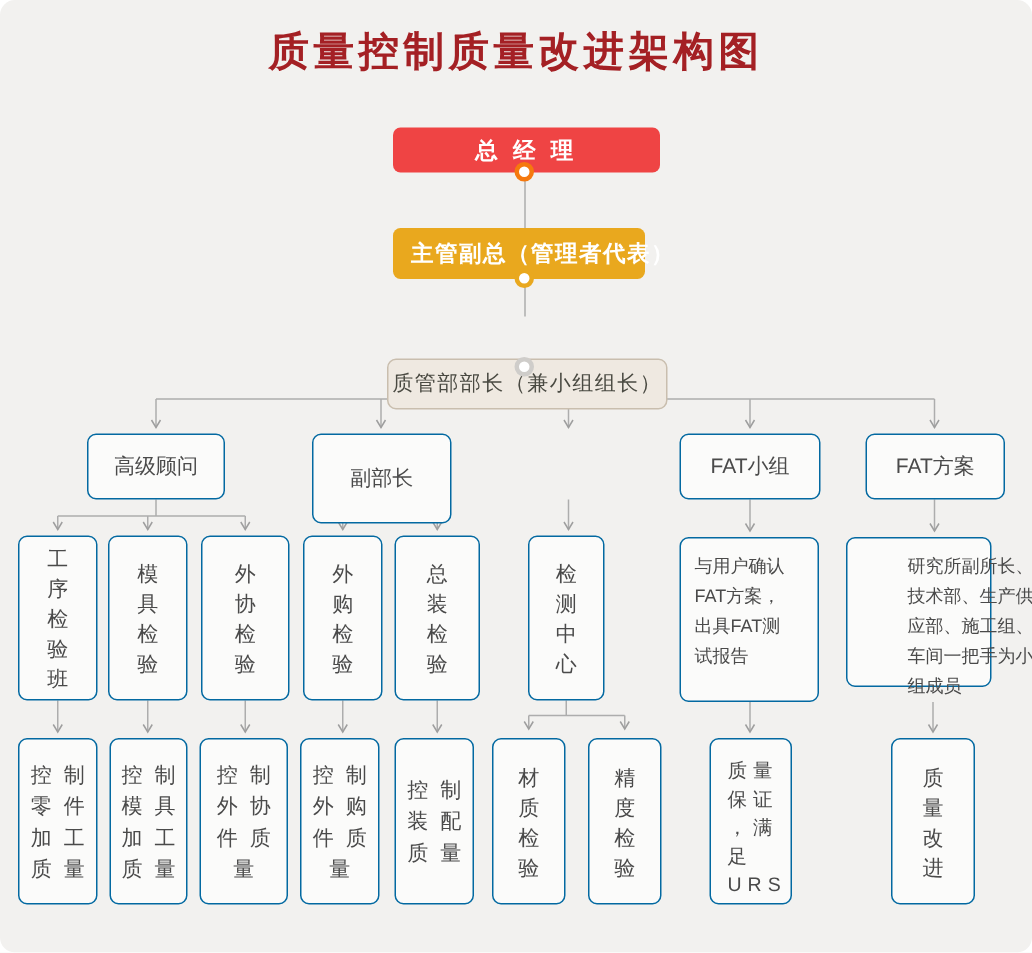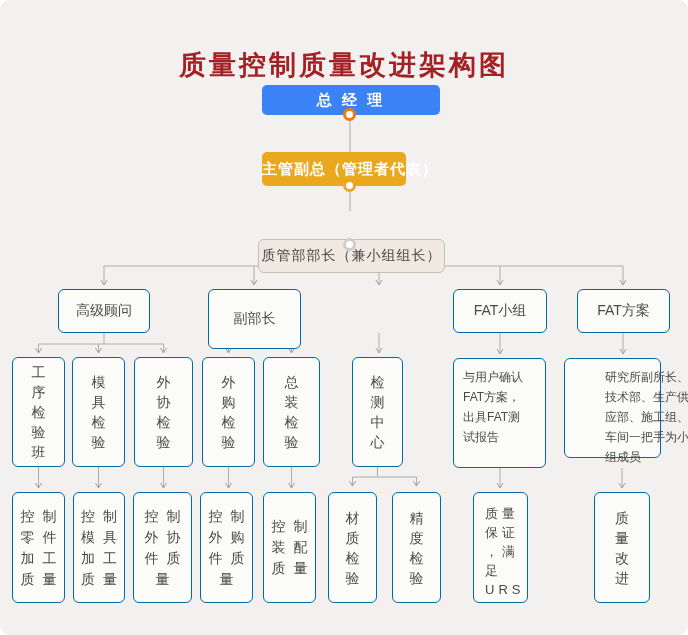--- a/index.html
+++ b/index.html
@@ -5,30 +5,29 @@
   html,body{margin:0;padding:0;background:#ffffff;}
   body{font-family:"Liberation Sans","DejaVu Sans",sans-serif;}
   .canvas{
     position:relative;width:688px;height:635px;background:#F2F1EF;
     border-radius:10px;overflow:hidden;
   }
   .title{
     position:absolute;left:0;top:16px;width:688px;text-align:center;
     font-size:27px;font-weight:bold;color:#A42024;letter-spacing:3px;
     white-space:pre;
-    margin-top:31px;
   }
   svg.wires{position:absolute;left:0;top:0;pointer-events:none;}
   .box{
     position:absolute;box-sizing:border-box;
     display:flex;align-items:center;justify-content:center;
     border:1px solid #0369a1;border-radius:6px;background:#FBFBFA;
     color:#4A4A4A;font-size:14px;text-align:center;white-space:pre;
   }
-  .lv1{background:#3b82f6;border:none;border-radius:5px;color:#FFFFFF;
+  .lv1{background:#ef4444;border:none;border-radius:5px;color:#FFFFFF;
        font-weight:bold;font-size:15px;letter-spacing:3px;}
   .lv2{background:#E9A81E;border:none;border-radius:5px;color:#FFFFFF;
        font-weight:bold;font-size:15px;letter-spacing:1px;}
   .lv3{background:#EFE9E1;border:1px solid #C9BEAE;color:#4A4A42;
        font-size:14px;letter-spacing:1px;margin-top:28px;}
   .vtext{line-height:20px;}
   .pair{line-height:21px;letter-spacing:8px;padding-left:8px;}
   .para{font-size:12px;line-height:20px;text-align:left;
         align-items:flex-start;justify-content:flex-start;
         padding:8px 4px 0 9px;}
@@ -93,21 +92,21 @@
       <path d="M352.5 477 V486" marker-end="url(#arw)"></path>
       <path d="M416.5 477 V486" marker-end="url(#arw)"></path>
       <path d="M500 468 V488" marker-end="url(#arw)"></path>
       <path d="M622 468 V488" marker-end="url(#arw)"></path>
     </g>
   </svg>
 
   <div class="box lv1" style="left:262px;top:85px;width:178px;height:30px;">总 经 理</div>
   <div class="dot dot-orange" style="left:343px;top:108px;"></div>
 
-  <div class="box lv2" style="left:262px;top:152px;width:144px;height:34px;padding-left:32px;">主管副总（管理者代表）</div>
+  <div class="box lv2" style="left:262px;top:152px;width:168px;height:34px;padding-left:32px;">主管副总（管理者代表）</div>
   <div class="dot dot-gold" style="left:343px;top:179px;"></div>
 
   <div class="box lv3" style="left:258px;top:211px;width:187px;height:34px;">质管部部长（兼小组组长）</div>
   <div class="dot dot-gray" style="left:343px;top:238px;"></div>
 
   <div class="box" style="left:58px;top:289px;width:92px;height:44px;">高级顾问</div>
   <div class="box" style="left:208px;top:289px;width:93px;height:60px;text-align:center;">副部长</div>
   <div class="box" style="left:453px;top:289px;width:94px;height:44px;">FAT小组</div>
   <div class="box" style="left:577px;top:289px;width:93px;height:44px;">FAT方案</div>
 

